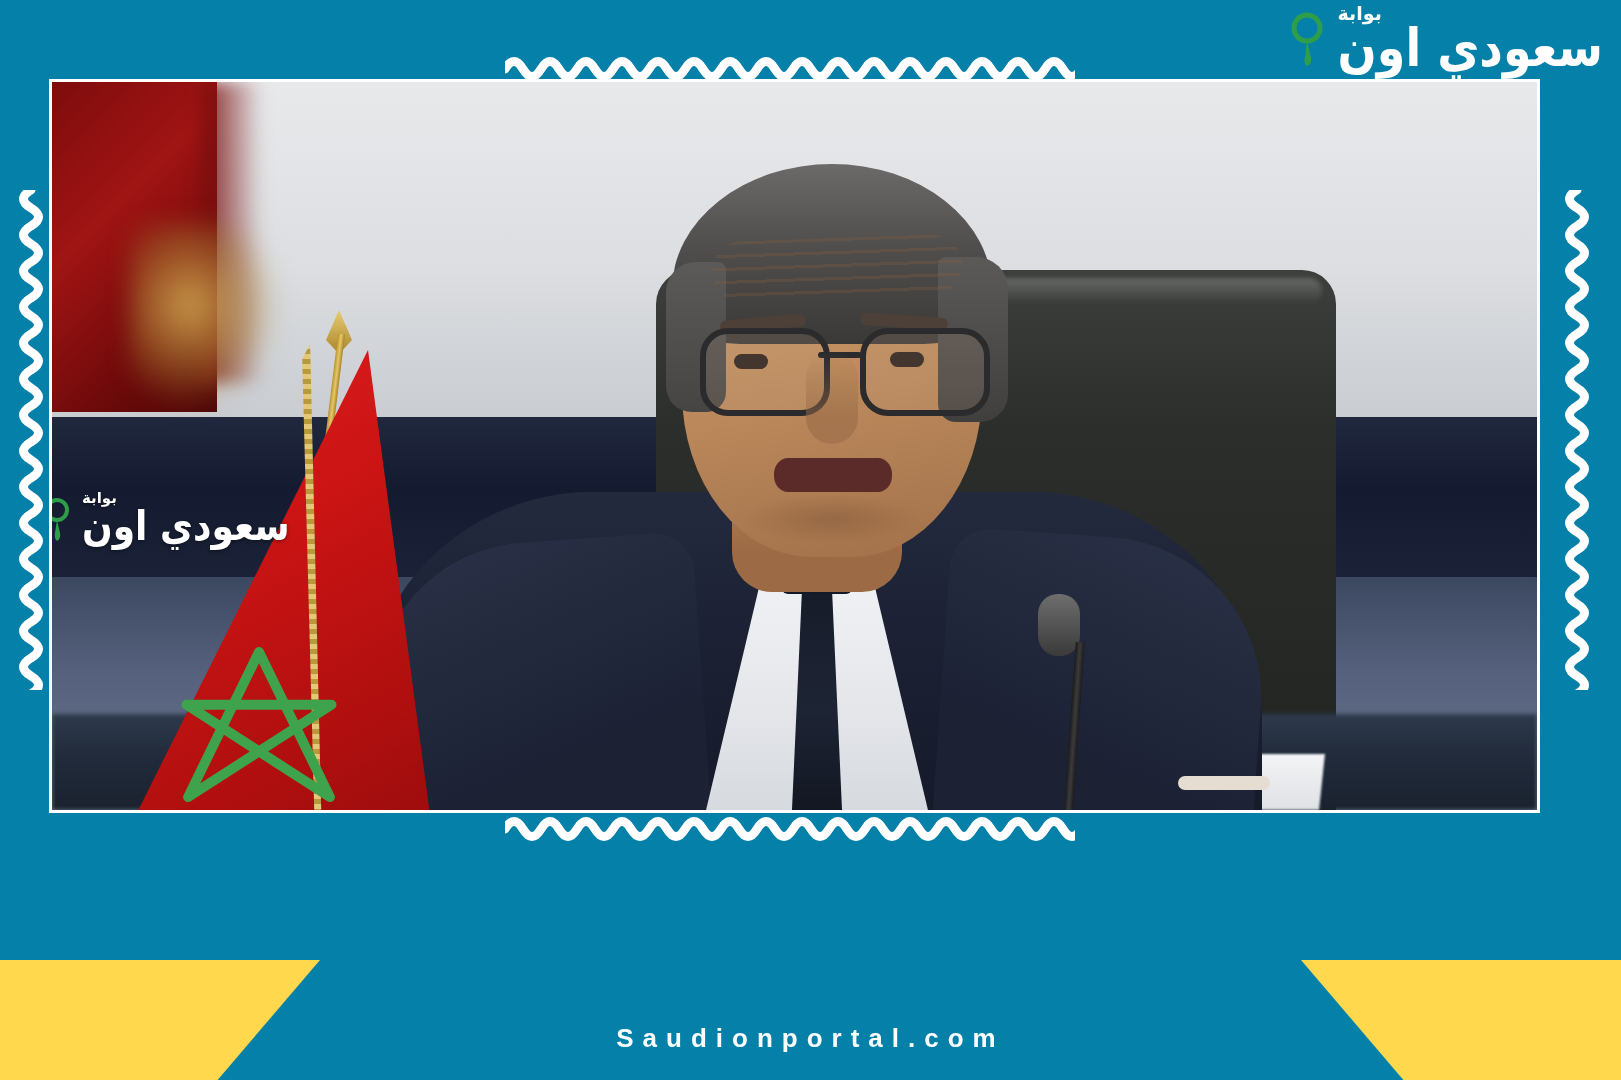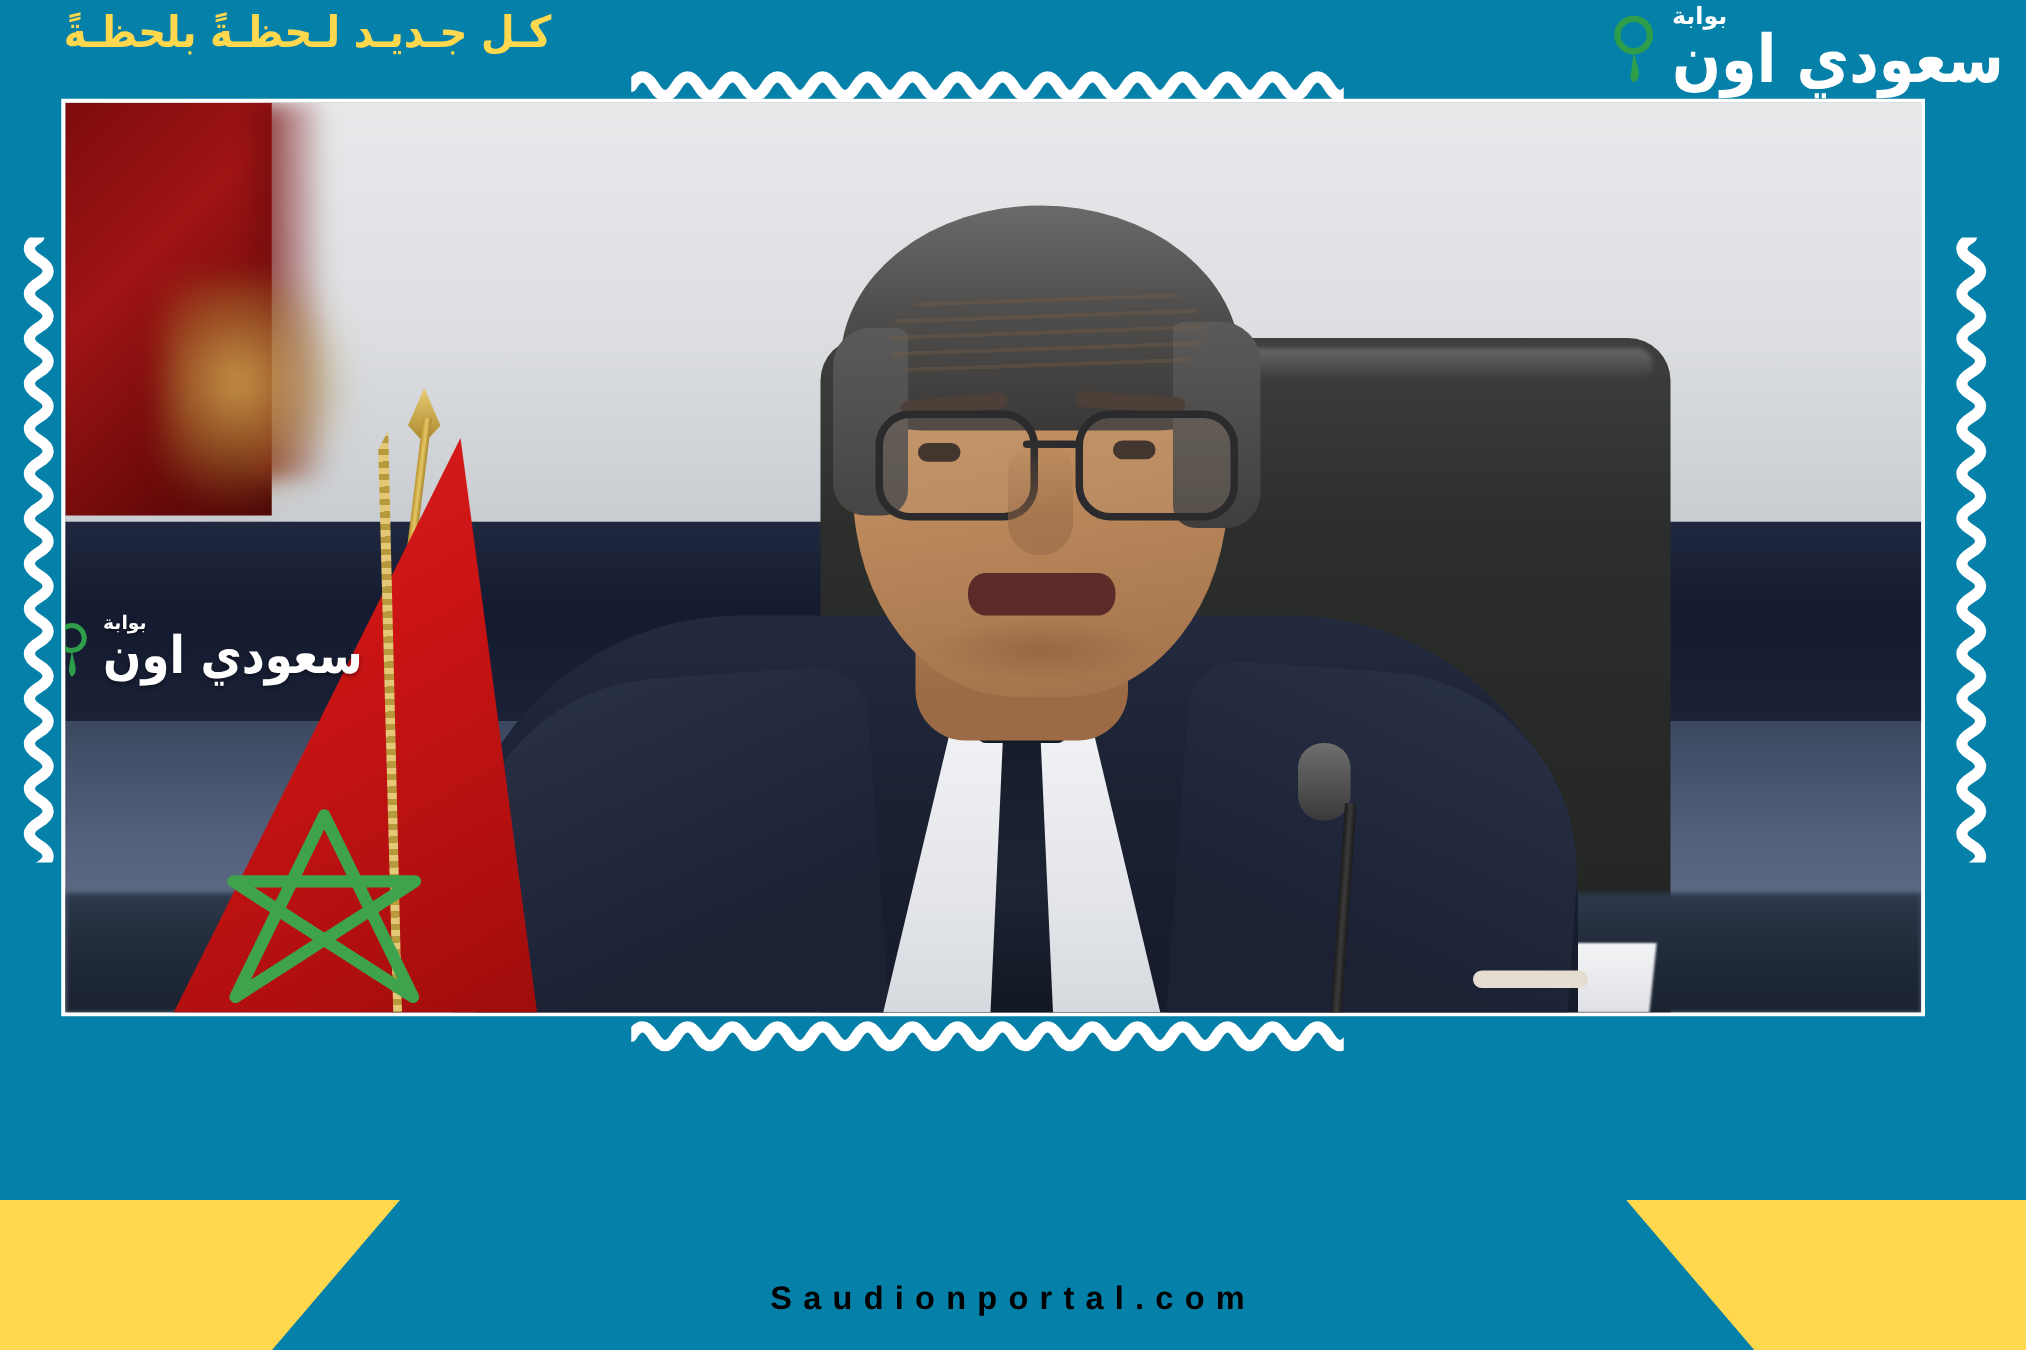--- a/index.html
+++ b/index.html
@@ -191,32 +191,29 @@
     font-family:"DejaVu Sans","Liberation Sans",sans-serif;
   }
   .headline span{display:inline-block;transform:scaleY(1.08);}
 
   
   .ribbon{position:absolute;bottom:0;height:120px;background:#ffd84d;}
   .ribbon-left{left:0;width:320px;clip-path:polygon(0 0,100% 0,68% 100%,0 100%);}
   .ribbon-right{right:0;width:320px;clip-path:polygon(0 0,100% 0,100% 100%,32% 100%);}
   .footer-url{
     position:absolute;left:0;right:0;bottom:26px;text-align:center;
-    color:#000000;font-weight:bold;font-size:26px;letter-spacing:9px;
+    color:#ffffff;font-weight:bold;font-size:26px;letter-spacing:9px;
     direction:ltr;font-family:"Liberation Sans",sans-serif;
   }
 </style>
 </head>
 <body>
 
 <div class="stage">
 
-  <div class="tagline">
-    <span>كـل جـديـد لـحظـةً بلحظـةً</span>
-  </div>
 
   <div class="brand">
     <div class="brand-text">
       <div class="brand-small">بوابة</div>
       <div class="brand-main">سعودي اون</div>
     </div>
     <div class="magnifier">
       <svg viewBox="0 0 40 58" width="40" height="58" aria-hidden="true">
         <circle cx="19" cy="18" r="13" fill="none" stroke="#2e9e4a" stroke-width="5"></circle>
         <path d="M19 31 L23 47 Q24 54 19 56 Q15 53 17 47 Z" fill="#2e9e4a"></path>

